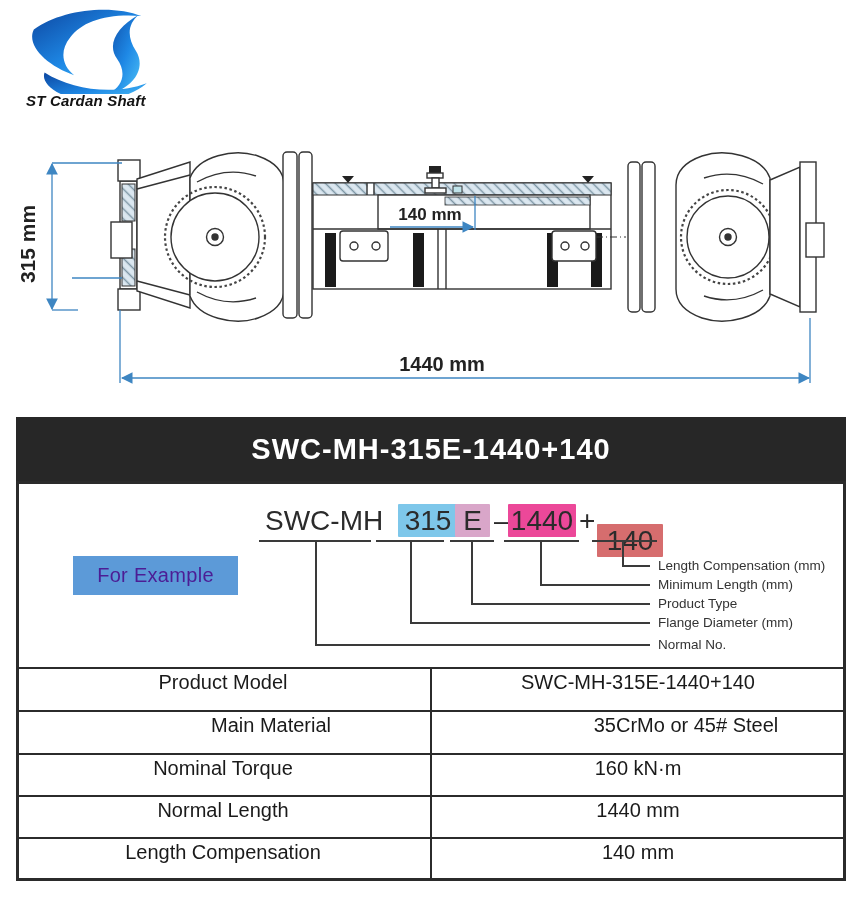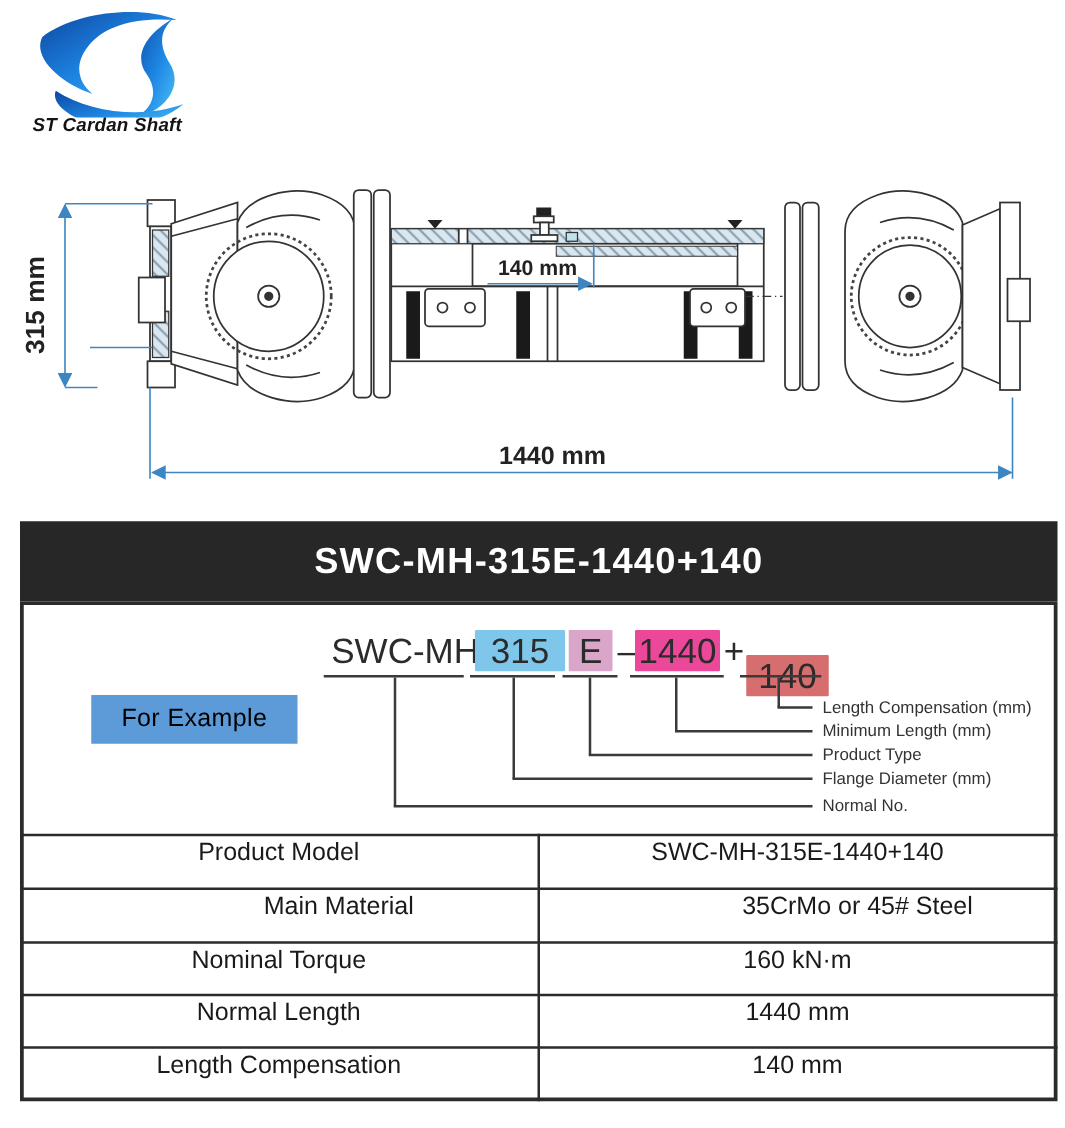--- a/index.html
+++ b/index.html
@@ -22,21 +22,21 @@
 
   
   .panel{position:absolute;left:16px;top:481px;width:830px;height:400px;
          border:3px solid #2b2b2b;box-sizing:border-box;background:#fff;}
 
   
   .seg{position:absolute;top:504px;height:33px;line-height:33px;font-size:28px;
        color:#2b2b2b;text-align:center;}
   .chip{border-radius:1px;}
   .for-example{position:absolute;left:73px;top:556px;width:165px;height:39px;
-               background:#5c9ad8;color:#000000;font-size:20px;display:flex;
+               background:#5c9ad8;color:#4c1d95;font-size:20px;display:flex;
                align-items:center;justify-content:center;letter-spacing:.3px;}
   .uline,.hline-c{position:absolute;height:2px;background:#3a3a3a;}
   .vline-c{position:absolute;width:2px;background:#3a3a3a;}
   .callout{position:absolute;left:658px;font-size:13.5px;color:#333;white-space:nowrap;}
 
   
   .t-hline{position:absolute;left:16px;width:830px;height:2px;background:#2b2b2b;}
   .t-vline{position:absolute;left:430px;top:667px;width:2px;height:214px;background:#2b2b2b;}
   .t-row{position:absolute;left:16px;width:830px;height:26px;display:flex;}
   .t-row .c1{width:414px;display:flex;align-items:center;justify-content:center;
@@ -164,21 +164,21 @@
     <text x="430" y="80" text-anchor="middle" font-size="17" font-weight="bold" fill="#222" font-family="Liberation Sans, sans-serif">140 mm</text>
   </svg>
 
   <div class="header-bar">
     <span>SWC-MH-315E-1440+140</span>
   </div>
 
   <div class="panel"></div>
 
   <span class="seg" style="left:265px;">SWC-MH</span>
-  <span class="seg chip" style="left: 380px; width: 72px; background-color: rgb(126, 199, 234);">315</span>
+  <span class="seg chip" style="left: 398px; width: 60px; background-color: rgb(126, 199, 234);">315</span>
   <span class="seg chip" style="left: 455px; width: 35px; background-color: rgb(217, 166, 201);">E</span>
   <span class="seg" style="left:494px;width:14px;">–</span>
   <span class="seg chip" style="left: 508px; width: 68px; background-color: #ec4899;">1440</span>
   <span class="seg" style="left:579px;width:16px;">+</span>
   <span class="seg chip" style="left: 597px; width: 66px; background-color: rgb(214, 109, 110); margin-top: 20px;">140</span>
 
   <div class="uline" style="left:259px;top:540px;width:112px;"></div>
   <div class="uline" style="left:376px;top:540px;width:68px;"></div>
   <div class="uline" style="left:450px;top:540px;width:44px;"></div>
   <div class="uline" style="left:504px;top:540px;width:75px;"></div>

